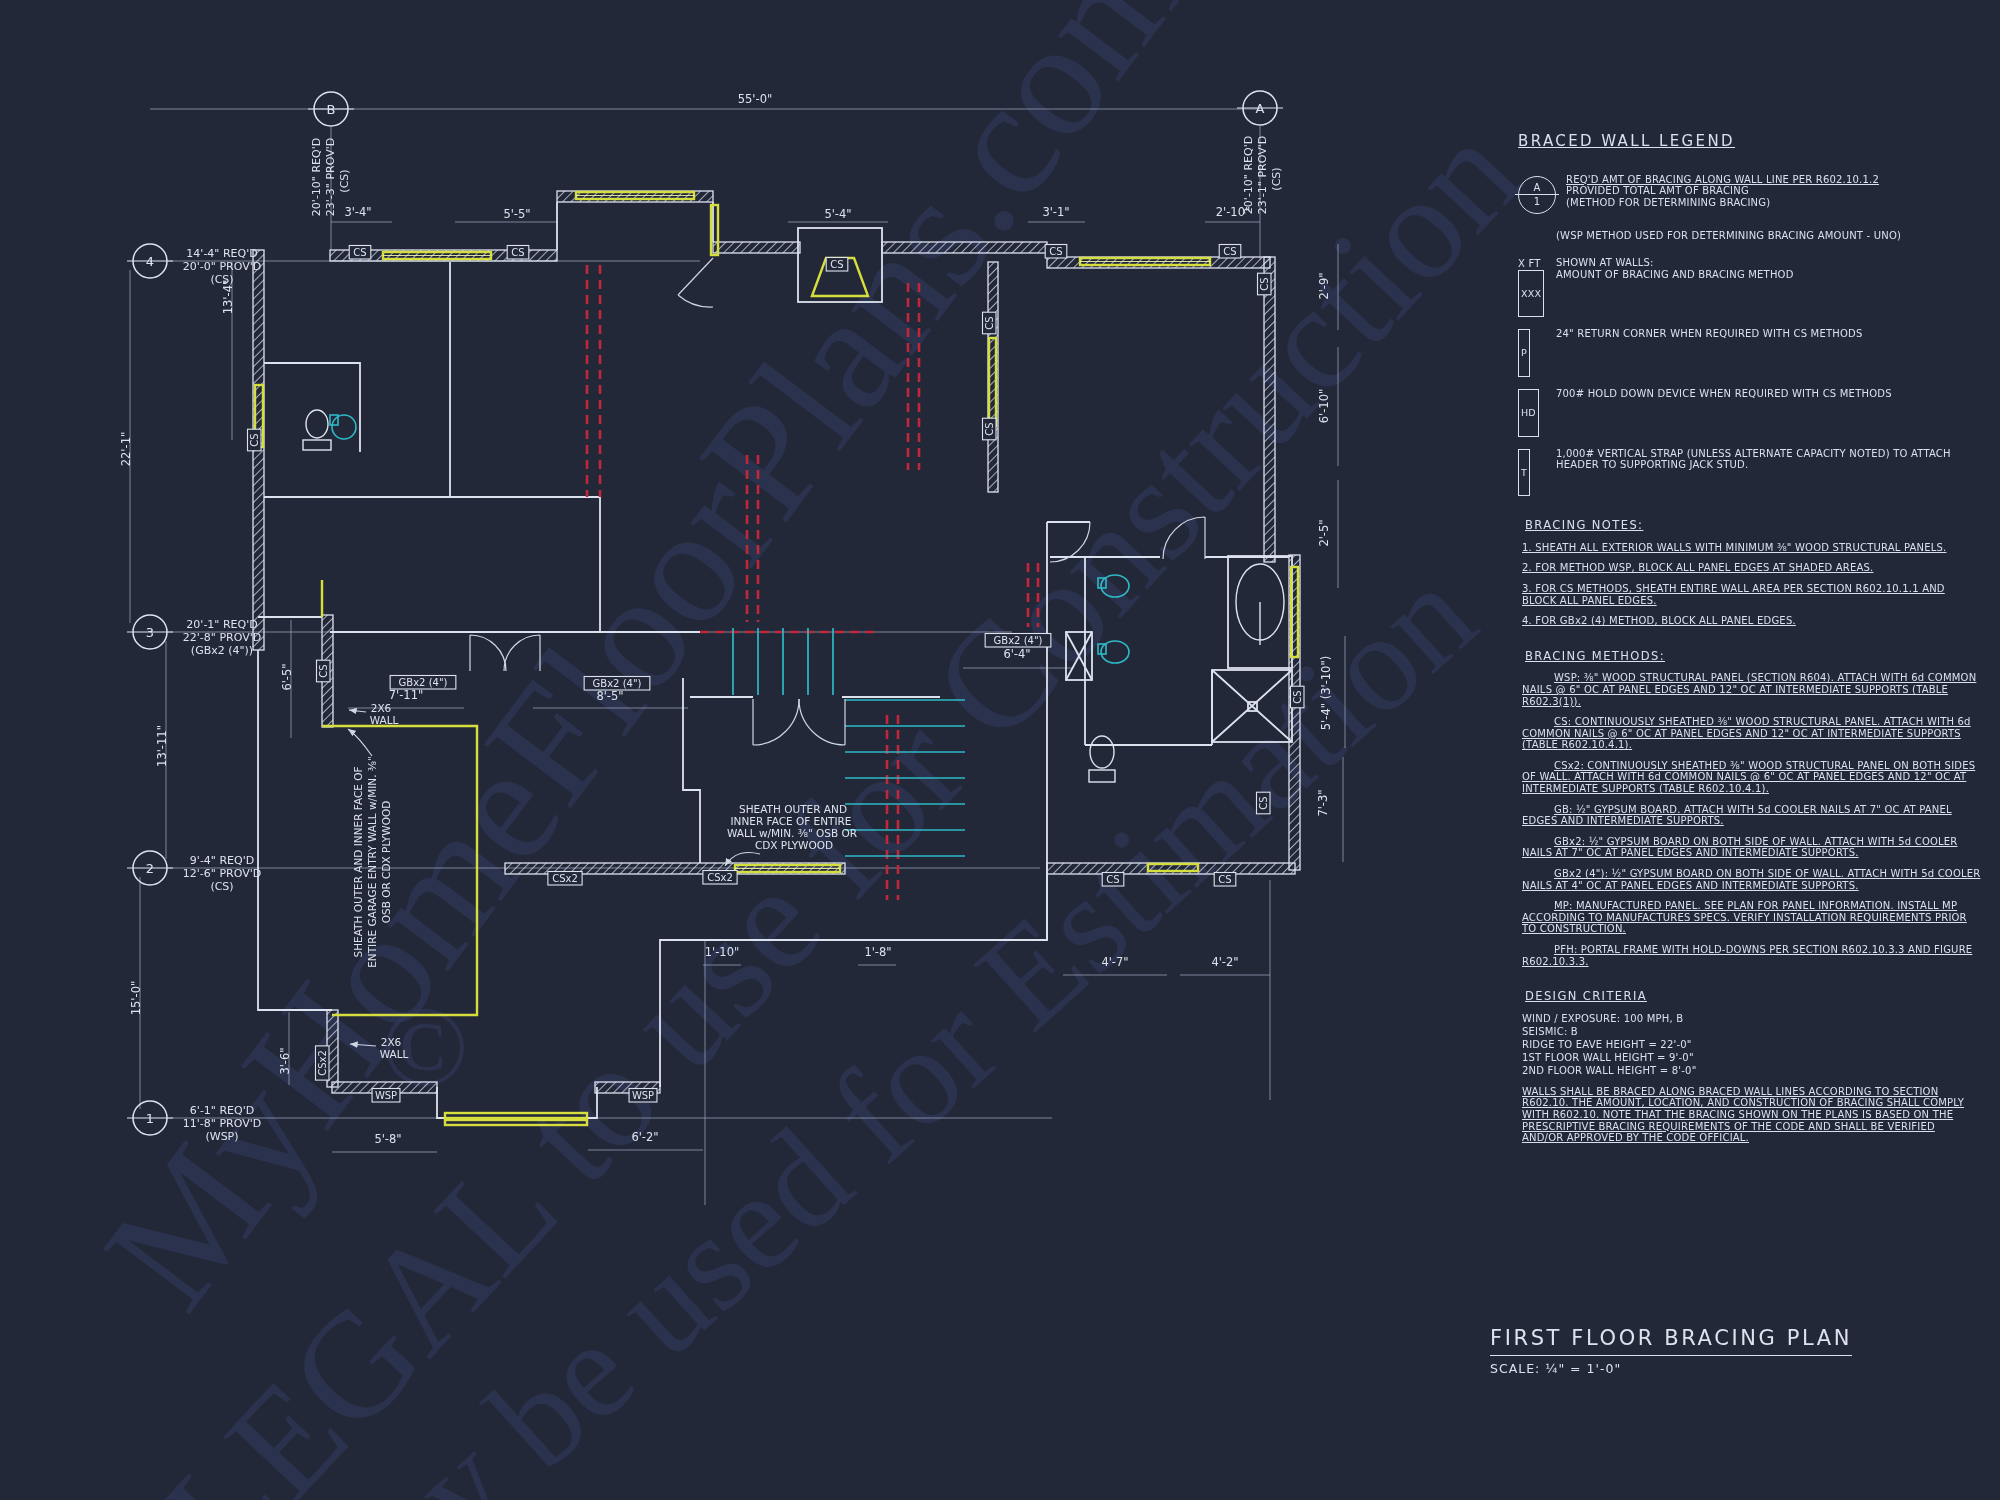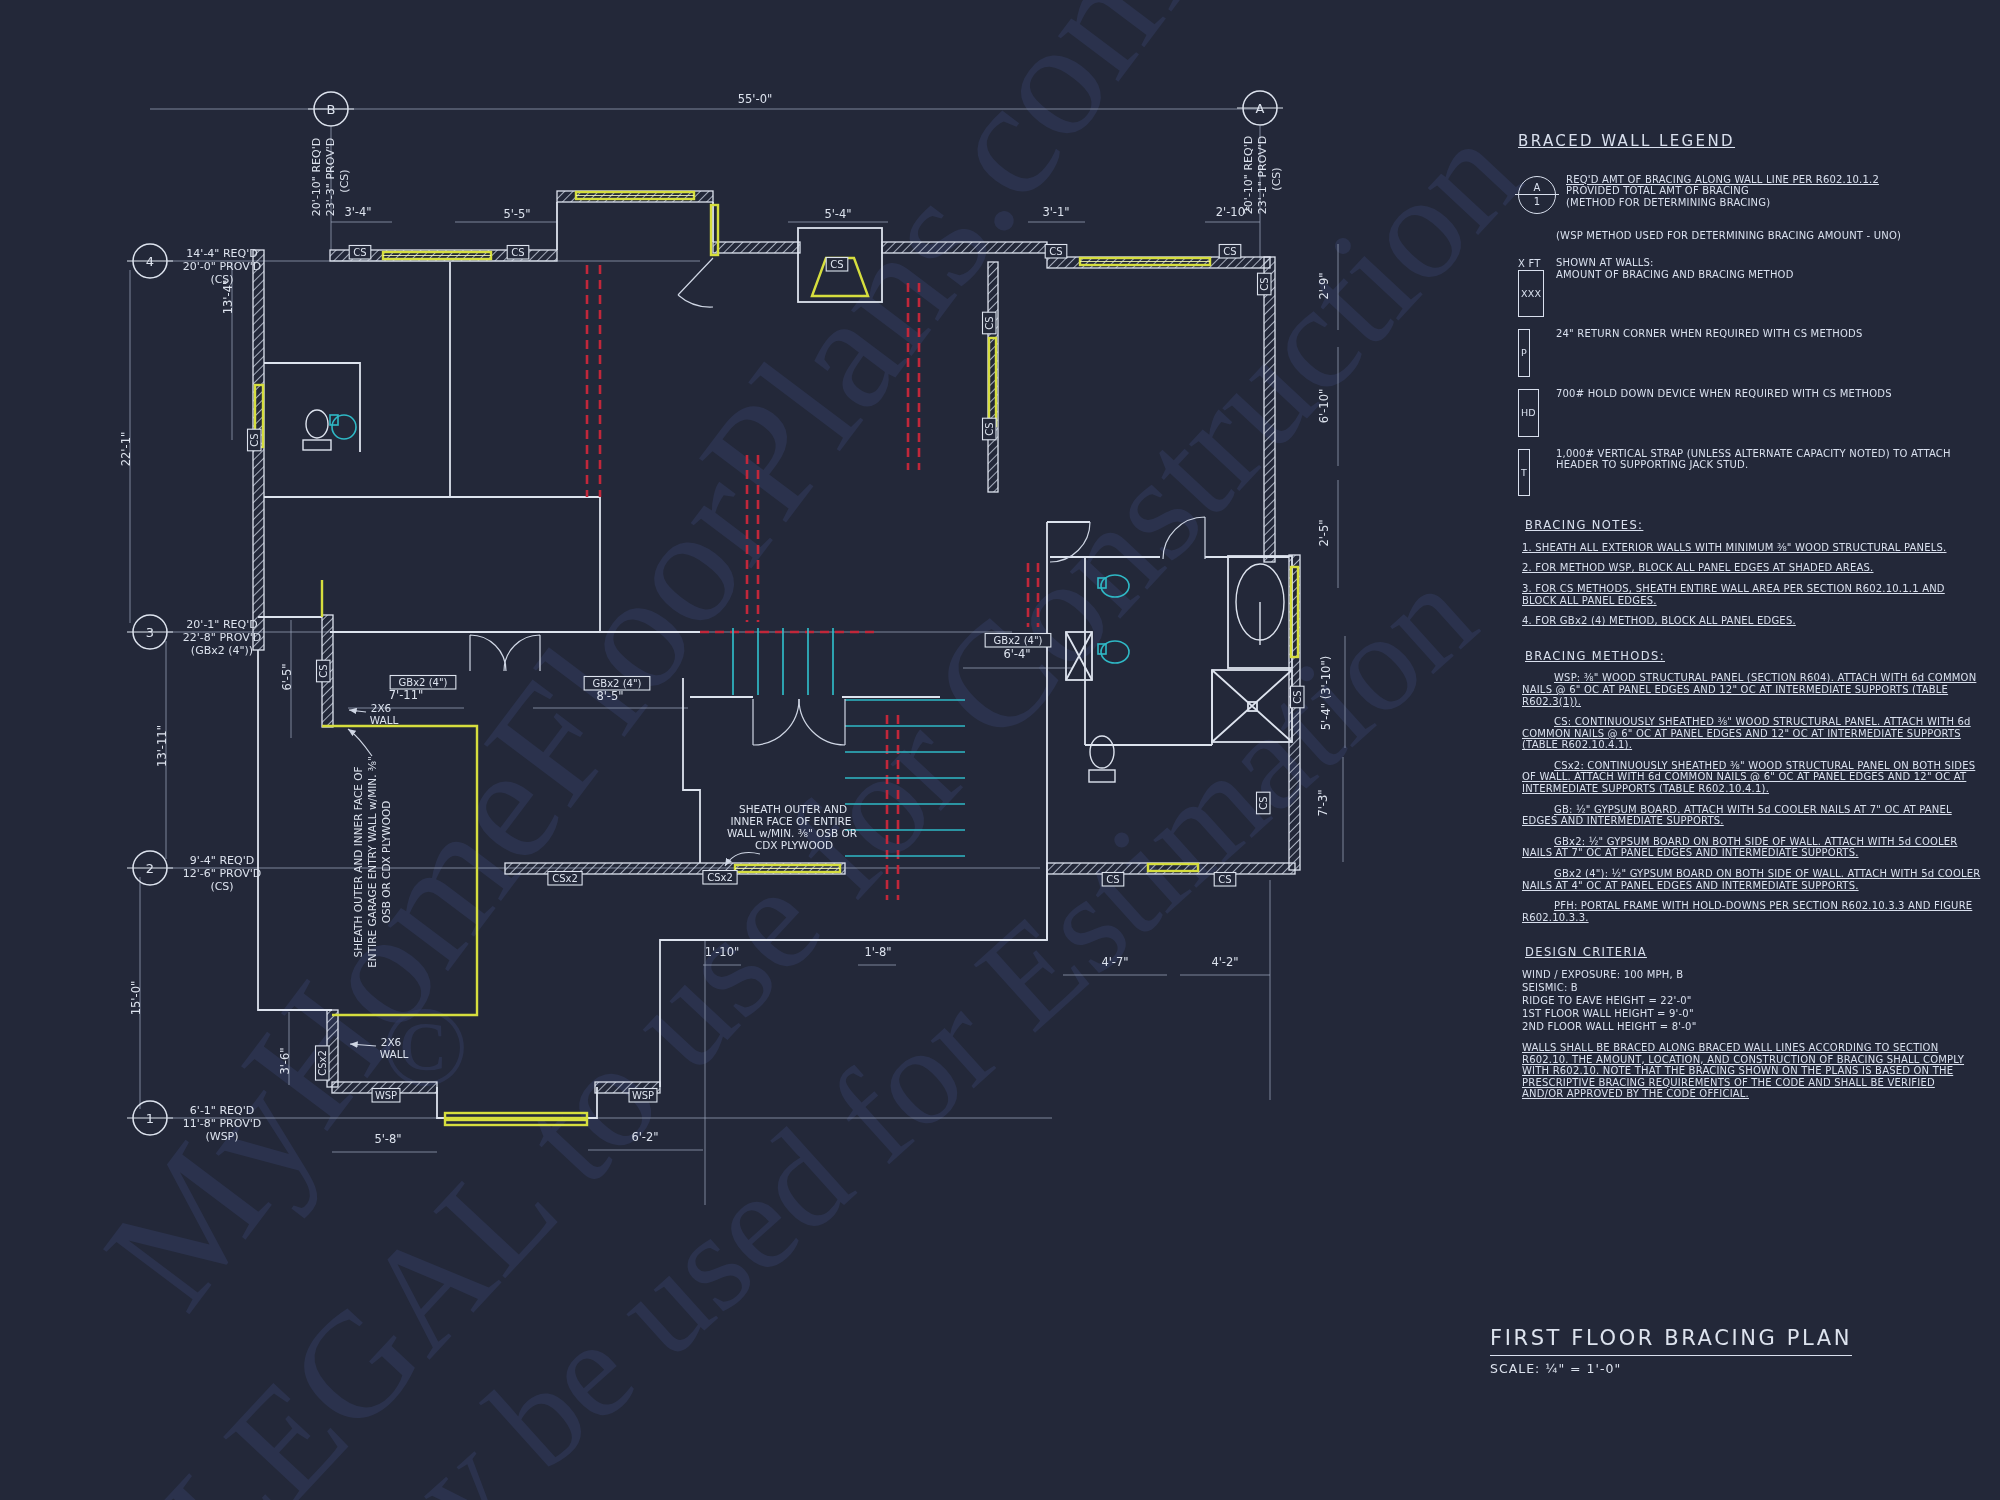--- a/index.html
+++ b/index.html
@@ -580,20 +580,21 @@
     </div>
 
   <div class="lg-sub">BRACING METHODS:</div>
   <div id="bracing-methods" class="lg-body">
       <p><span class="term">WSP:</span> ⅜" WOOD STRUCTURAL PANEL (SECTION R604). ATTACH WITH 6d COMMON NAILS @ 6" OC AT PANEL EDGES AND 12" OC AT INTERMEDIATE SUPPORTS (TABLE R602.3(1)).</p>
       <p><span class="term">CS:</span> CONTINUOUSLY SHEATHED ⅜" WOOD STRUCTURAL PANEL. ATTACH WITH 6d COMMON NAILS @ 6" OC AT PANEL EDGES AND 12" OC AT INTERMEDIATE SUPPORTS (TABLE R602.10.4.1).</p>
       <p><span class="term">CSx2:</span> CONTINUOUSLY SHEATHED ⅜" WOOD STRUCTURAL PANEL ON BOTH SIDES OF WALL. ATTACH WITH 6d COMMON NAILS @ 6" OC AT PANEL EDGES AND 12" OC AT INTERMEDIATE SUPPORTS (TABLE R602.10.4.1).</p>
       <p><span class="term">GB:</span> ½" GYPSUM BOARD. ATTACH WITH 5d COOLER NAILS AT 7" OC AT PANEL EDGES AND INTERMEDIATE SUPPORTS.</p>
       <p><span class="term">GBx2:</span> ½" GYPSUM BOARD ON BOTH SIDE OF WALL. ATTACH WITH 5d COOLER NAILS AT 7" OC AT PANEL EDGES AND INTERMEDIATE SUPPORTS.</p>
       <p><span class="term">GBx2 (4"):</span> ½" GYPSUM BOARD ON BOTH SIDE OF WALL. ATTACH WITH 5d COOLER NAILS AT 4" OC AT PANEL EDGES AND INTERMEDIATE SUPPORTS.</p>
+      <p><span class="term">MP:</span> MANUFACTURED PANEL. SEE PLAN FOR PANEL INFORMATION. INSTALL MP ACCORDING TO MANUFACTURES SPECS. VERIFY INSTALLATION REQUIREMENTS PRIOR TO CONSTRUCTION.</p>
       <p><span class="term">PFH:</span> PORTAL FRAME WITH HOLD-DOWNS PER SECTION R602.10.3.3 AND FIGURE R602.10.3.3.</p>
     </div>
 
   <div class="lg-sub">DESIGN CRITERIA</div>
   <div class="lg-body">
     <div id="criteria-lines" class="criteria">
         <div>WIND / EXPOSURE:  100 MPH, B</div>
         <div>SEISMIC:  B</div>
         <div>RIDGE TO EAVE HEIGHT = 22'-0"</div>
         <div>1ST FLOOR WALL HEIGHT  = 9'-0"</div>

